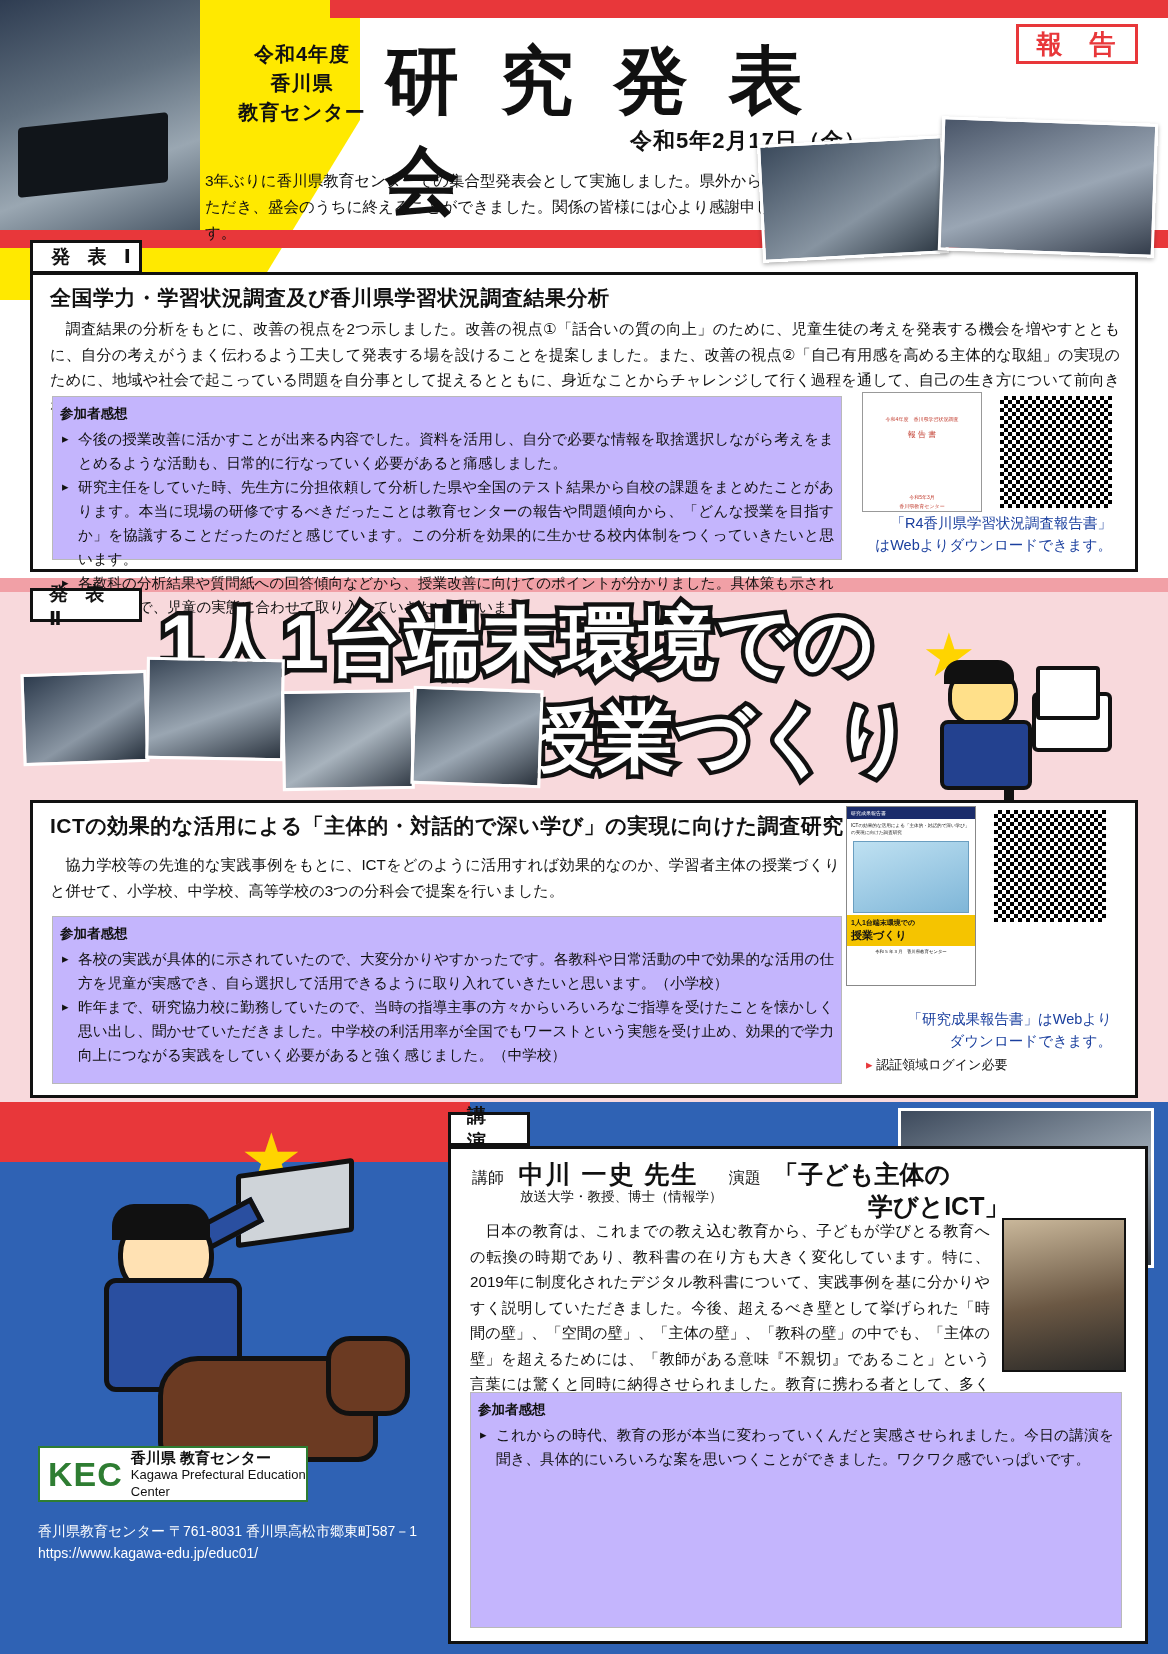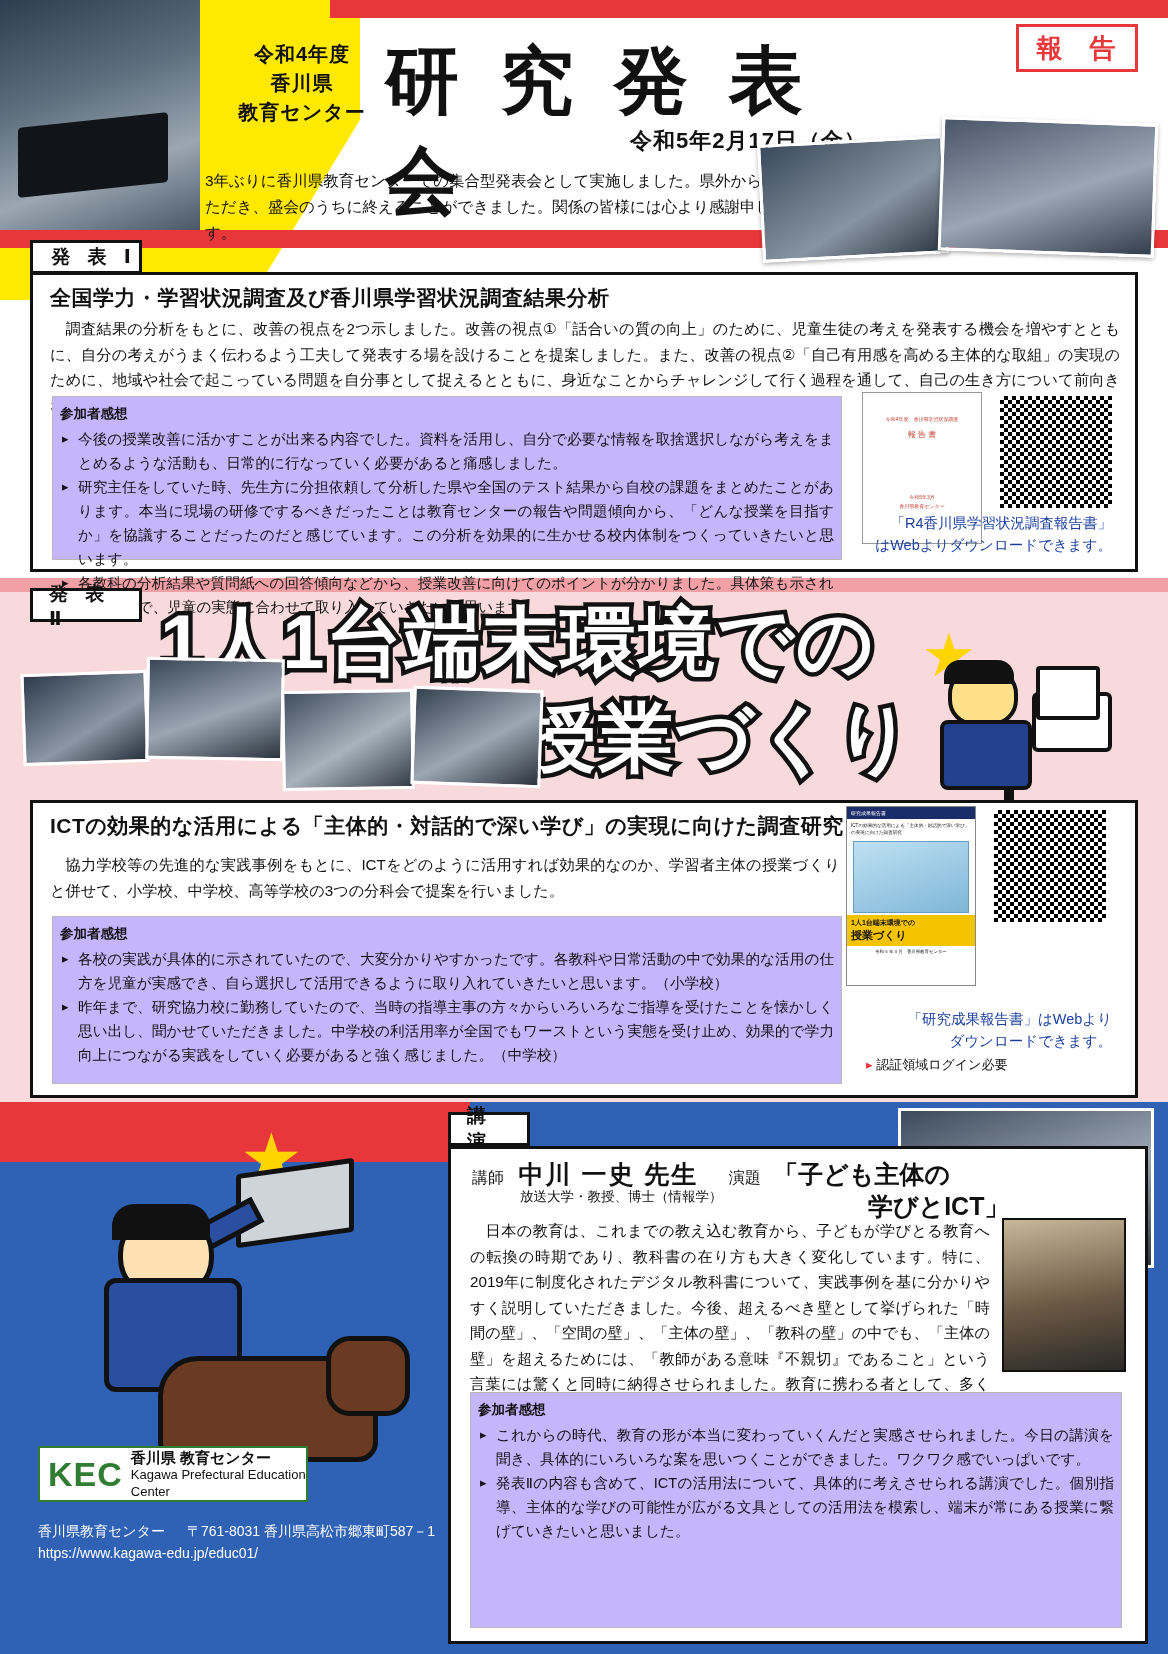--- a/index.html
+++ b/index.html
@@ -28,21 +28,21 @@
   .hdr-left-photo{left:0;top:0;width:200px;height:230px;
      background:linear-gradient(160deg,#2f3d52 0%,#61707f 40%,#9aa7b2 70%,#4a5867 100%);}
   .hdr-left-photo:after{content:"";position:absolute;left:18px;top:120px;width:150px;height:70px;
      background:#11151a;border-radius:4px;transform:skewY(-6deg);}
 
   .title-block{position:absolute;left:205px;top:22px;width:690px;height:140px;}
   .title-sub{position:absolute;left:22px;top:18px;width:150px;text-align:center;font-size:20px;line-height:29px;font-weight:bold;letter-spacing:1px;}
   .title-main{position:absolute;left:180px;top:10px;font-size:74px;font-weight:bold;letter-spacing:10px;}
   .title-date{position:absolute;left:425px;top:104px;font-size:22px;font-weight:bold;letter-spacing:1px;}
 
-  .report-badge{position:absolute;right:30px;top:24px;width:122px;height:48px;border:3px solid #e8373a;
+  .report-badge{position:absolute;right:30px;top:24px;width:122px;height:40px;border:3px solid #e8373a;
      color:#e8373a;font-size:26px;font-weight:bold;letter-spacing:10px;display:flex;align-items:center;justify-content:center;padding-left:8px;box-sizing:border-box;}
 
   .lead-box{position:absolute;left:205px;top:168px;width:640px;font-size:15.5px;line-height:26px;}
 
   .hdr-photo-a{left:760px;top:140px;width:180px;height:112px;transform:rotate(-3deg);
      background:linear-gradient(150deg,#3b4a5c,#8794a1 60%,#2c3742);border:3px solid #fff;box-shadow:0 2px 4px rgba(0,0,0,.3);}
   .hdr-photo-b{left:940px;top:120px;width:210px;height:128px;transform:rotate(2deg);
      background:linear-gradient(160deg,#4a5669,#9aa6b4 55%,#343d4b);border:3px solid #fff;box-shadow:0 2px 4px rgba(0,0,0,.3);}
 
   
@@ -134,21 +134,21 @@
 
   <div class="imp-box" style="left:52px;top:396px;width:790px;height:164px;">
     <div class="imp-title">参加者感想</div>
     <ul class="imp-list">
       <li>今後の授業改善に活かすことが出来る内容でした。資料を活用し、自分で必要な情報を取捨選択しながら考えをまとめるような活動も、日常的に行なっていく必要があると痛感しました。</li>
       <li>研究主任をしていた時、先生方に分担依頼して分析した県や全国のテスト結果から自校の課題をまとめたことがあります。本当に現場の研修でするべきだったことは教育センターの報告や問題傾向から、「どんな授業を目指すか」を協議することだったのだと感じています。この分析を効果的に生かせる校内体制をつくっていきたいと思います。</li>
       <li>各教科の分析結果や質問紙への回答傾向などから、授業改善に向けてのポイントが分かりました。具体策も示されていたので、児童の実態に合わせて取り入れていきたいと思います。</li>
     </ul>
   </div>
 
-  <div class="doc-thumb" style="left:862px;top:392px;width:120px;height:152px;">
+  <div class="doc-thumb" style="left:862px;top:392px;width:120px;height:120px;">
     <div style="font-size:5px;line-height:9px;text-align:center;color:#c0392b;padding-top:22px;">
       <div>令和4年度　香川県学習状況調査</div>
       <div style="font-size:8px;margin-top:6px;">報 告 書</div>
       <div style="margin-top:54px;">令和5年3月</div>
       <div>香川県教育センター</div>
     </div>
   </div>
 
   <div class="qr" style="left:996px;top:392px;width:112px;height:112px;"></div>
   <div class="qr-caption" style="left:862px;top:512px;width:250px;white-space:pre-line;">「R4香川県学習状況調査報告書」
@@ -227,21 +227,20 @@
   <div style="position:absolute;left:868px;top:1190px;font-size:25px;font-weight:bold;">学びとICT」</div>
 
   <div class="lect-photo" style="left:1002px;top:1218px;"></div>
 
   <div class="body-text" style="position:absolute;left:470px;top:1218px;width:520px;">　日本の教育は、これまでの教え込む教育から、子どもが学びとる教育への転換の時期であり、教科書の在り方も大きく変化しています。特に、2019年に制度化されたデジタル教科書について、実践事例を基に分かりやすく説明していただきました。今後、超えるべき壁として挙げられた「時間の壁」、「空間の壁」、「主体の壁」、「教科の壁」の中でも、「主体の壁」を超えるためには、「教師がある意味『不親切』であること」という言葉には驚くと同時に納得させられました。教育に携わる者として、多くを学び、今後について考える機会をいただけたご講演でした。</div>
 
   <div class="imp-box" style="left:470px;top:1392px;width:652px;height:236px;">
     <div class="imp-title">参加者感想</div>
     <ul class="imp-list">
       <li>これからの時代、教育の形が本当に変わっていくんだと実感させられました。今日の講演を聞き、具体的にいろいろな案を思いつくことができました。ワクワク感でいっぱいです。</li>
-      <li>発表Ⅱの内容も含めて、ICTの活用法について、具体的に考えさせられる講演でした。個別指導、主体的な学びの可能性が広がる文具としての活用法を模索し、端末が常にある授業に繋げていきたいと思いました。</li>
     </ul>
   </div>
 
   <div class="star" style="left:240px;top:1118px;font-size:70px;">★</div>
   <div class="mascot" style="left:40px;top:1160px;width:400px;height:300px;">
 
     <div style="position:absolute;left:196px;top:6px;width:108px;height:64px;background:#cfd4d9;border:5px solid #111;transform:skewY(-8deg);border-radius:4px;"></div>
 
     <div style="position:absolute;left:150px;top:52px;width:62px;height:18px;background:#2a4fa0;border:5px solid #111;transform:rotate(-28deg);"></div>
 
@@ -258,18 +257,18 @@
     <span class="kec-k">KEC</span>
     <span class="kec-text">
       <span style="display:block;font-size:15px;font-weight:bold;">香川県 教育センター</span>
       <span style="display:block;font-size:13px;">Kagawa Prefectural Education Center</span>
     </span>
   </div>
 
   <div class="footer-text">
     <div>
       <span>香川県教育センター</span>
-      <span style="margin-left:18px;">〒761-8031 香川県高松市郷東町587－1</span>
+      <span style="">〒761-8031 香川県高松市郷東町587－1</span>
     </div>
     <div>https://www.kagawa-edu.jp/educ01/</div>
   </div>
 
 </div>
 
 </body></html>

